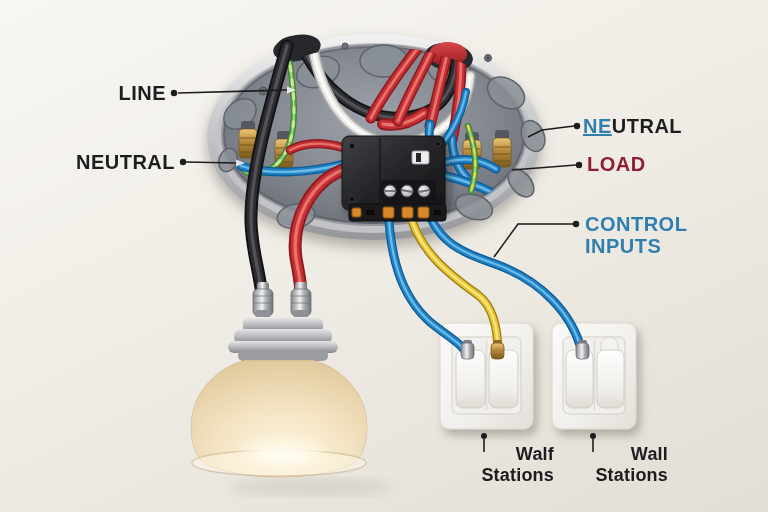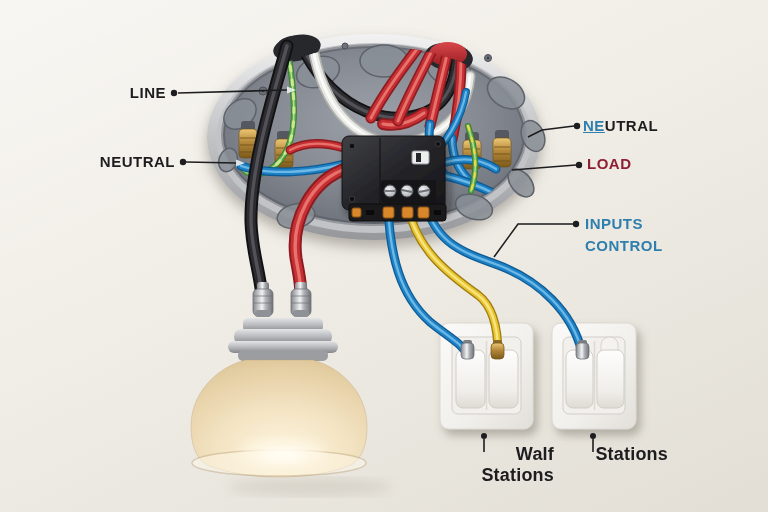--- a/index.html
+++ b/index.html
@@ -3,21 +3,21 @@
 <meta charset="utf-8">
 <style>
   html,body{margin:0;padding:0;}
   body{width:768px;height:512px;position:relative;overflow:hidden;
        background:var(--background,#f1eee7);
        font-family:"Liberation Sans","DejaVu Sans",sans-serif;}
   .wall{position:absolute;inset:0;
         background:linear-gradient(155deg,rgba(255,255,255,.5) 0%,rgba(255,255,255,0) 42%,rgba(120,110,90,.12) 100%);}
   svg.scene{position:absolute;left:0;top:0;z-index:1;}
   .lbl{position:absolute;z-index:2;font-weight:600;color:var(--ink,#1d1d1f);
-       font-size:15px;letter-spacing:.5px;white-space:nowrap;line-height:22px;}
+       font-size:20px;letter-spacing:.5px;white-space:nowrap;line-height:22px;}
   .lbl.right-align{text-align:right;}
   .lbl.blue{color:var(--label-blue,#2e7fae);}
   .lbl.red{color:var(--label-red,#8e1f32);text-align:right;}
   .lbl .seg-blue{color:var(--label-blue,#2e7fae);text-decoration:underline;}
   .lbl .seg-ink{color:var(--ink,#1d1d1f);text-align:center;}
   #line-label{right:602px;top:82px;}
   #neutral-left-label{right:593px;top:151px;}
   #neutral-right-label{left:583px;top:115px;}
   #load-label{left:587px;top:153px;}
   #control-label{left:585px;top:213px;line-height:22px;}
@@ -424,22 +424,23 @@
         <path class="leader" d="M593,439 L593,452"></path>
       </g>
   </g>
 </svg>
 
 <div class="lbl right-align" id="line-label">LINE</div>
 <div class="lbl right-align" id="neutral-left-label">NEUTRAL</div>
 <div class="lbl" id="neutral-right-label"><span class="seg-blue">NE</span><span class="seg-ink">UTRAL</span></div>
 <div class="lbl red" id="load-label">LOAD</div>
 <div class="lbl blue" id="control-label">
+  <div>CONTROL</div>
   <div>INPUTS</div>
-  <div>CONTROL</div>
 </div>
 <div class="station-lbl" id="station1-label">
   <div>Walf</div>
   <div>Stations</div>
 </div>
 <div class="station-lbl" id="station2-label">
+  <div>Wall</div>
   <div>Stations</div>
 </div>
 
 </body></html>

